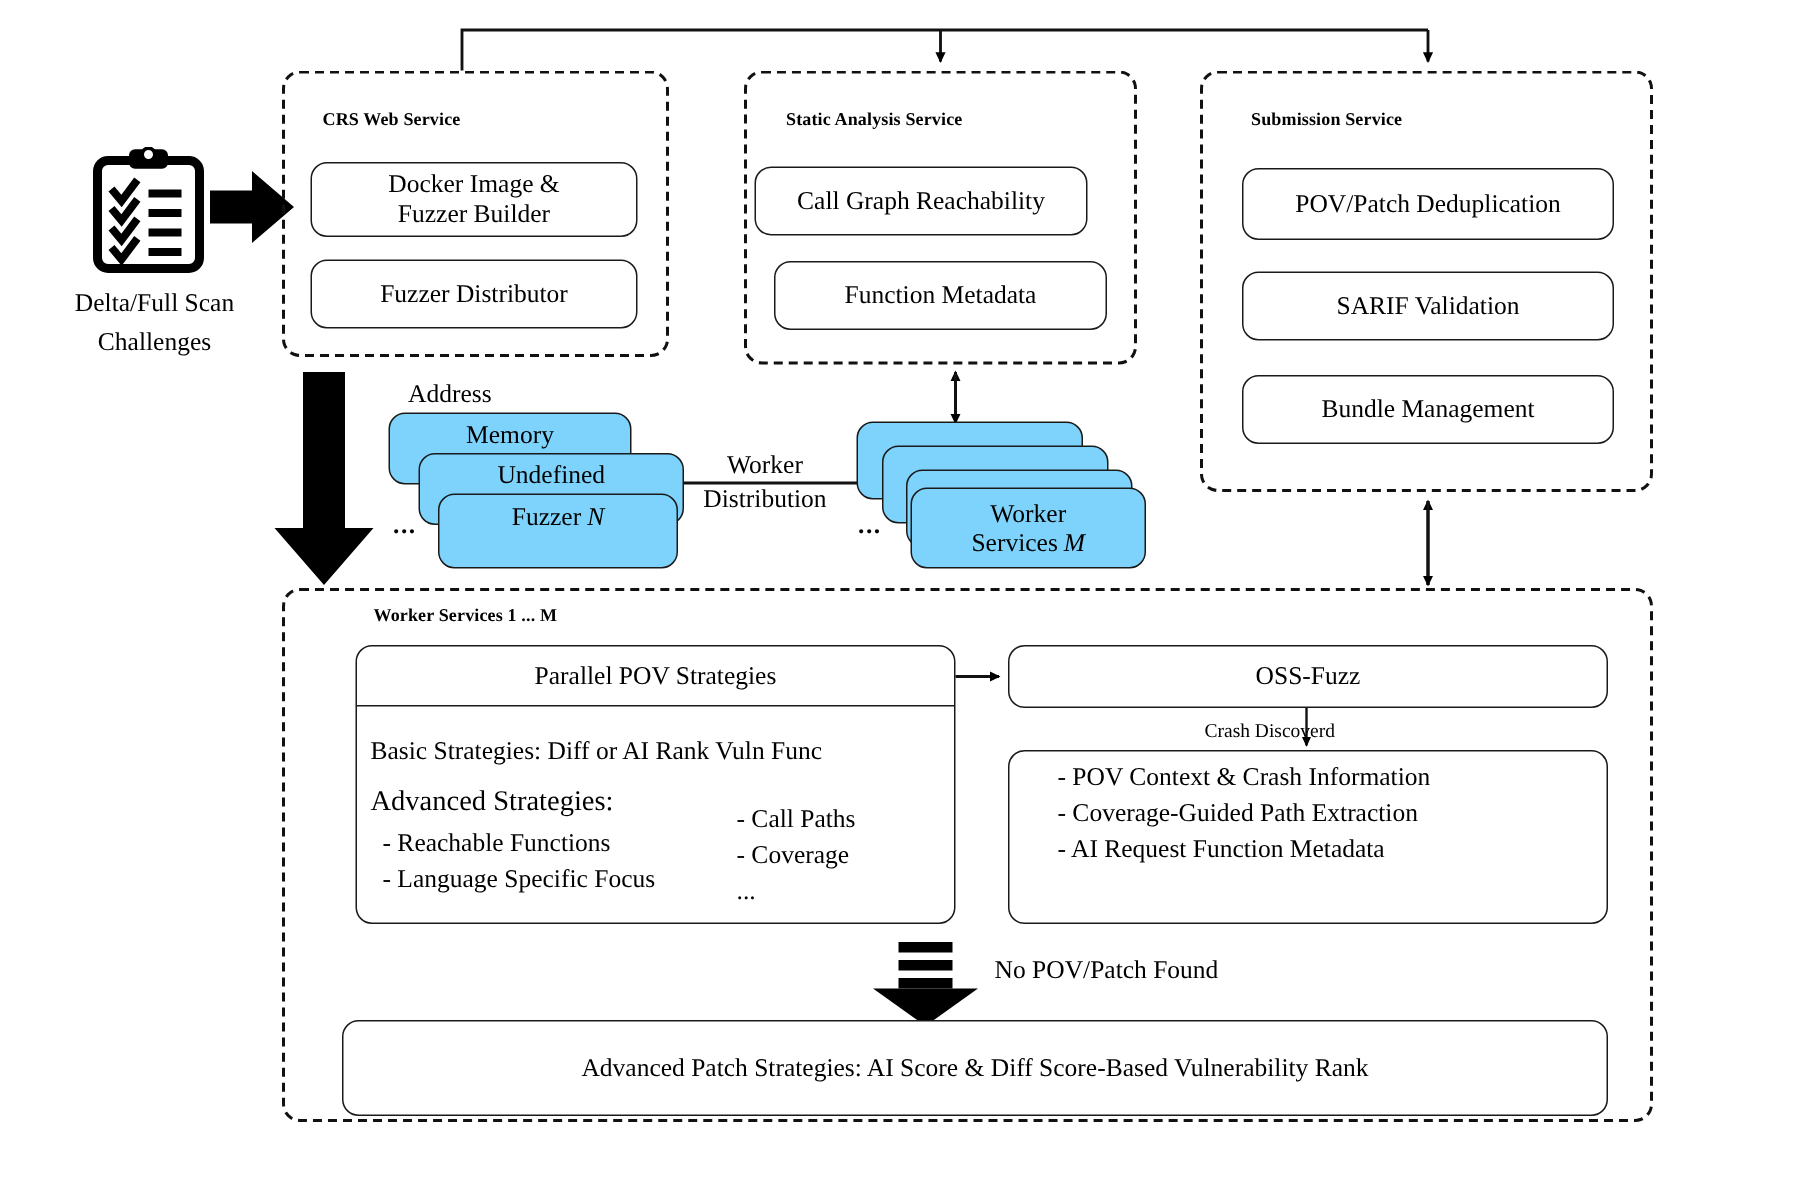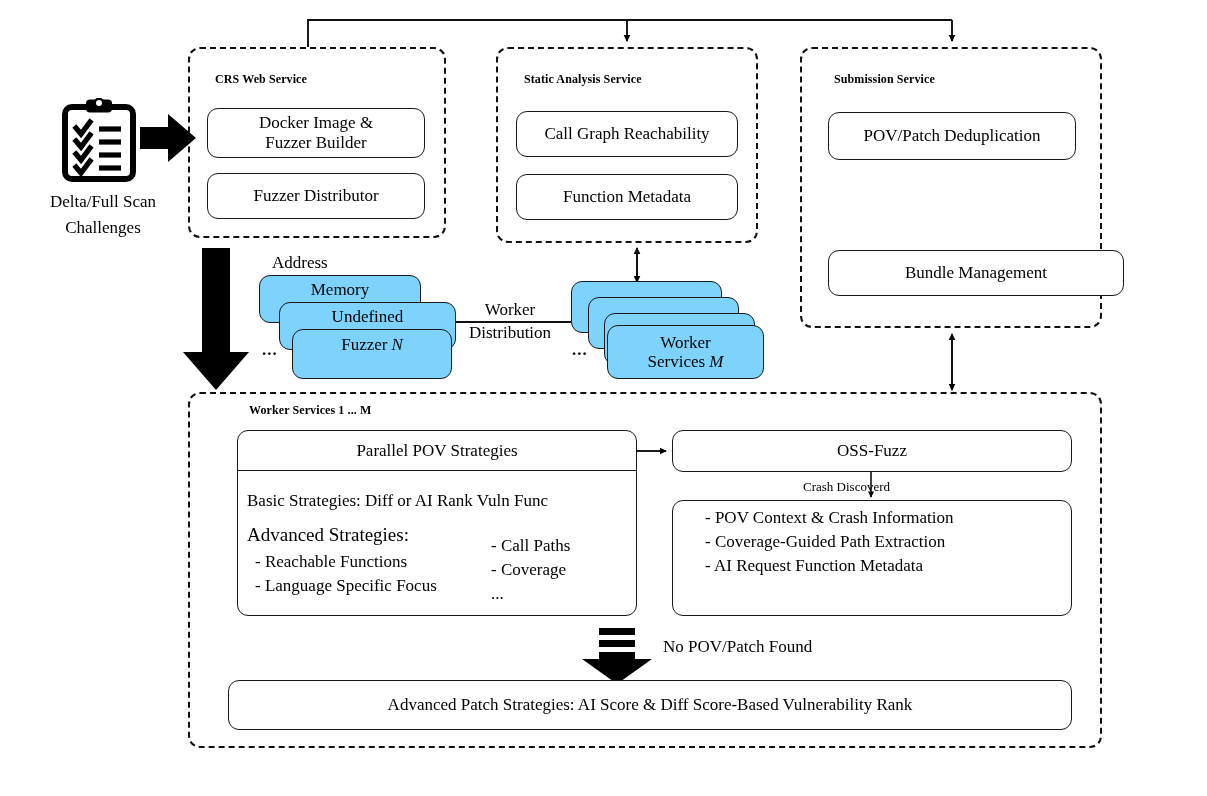--- a/index.html
+++ b/index.html
@@ -211,34 +211,37 @@
       <div>Fuzzer  Builder</div>
     </div>
   </div>
   <div class="rbox" style="left:207px;top:173px;width:218px;height:46px;">
     <span>Fuzzer Distributor</span>
   </div>
 
   <div class="dashed-box" style="left:496px;top:47px;width:262px;height:196px;"></div>
   <div class="svc-title" style="left:524px;top:72px;">Static Analysis Service</div>
 
-  <div class="rbox" style="left:516px;top:111px;width:222px;height:46px;">
+  <div class="rbox" style="left:503px;top:111px;width:222px;height:46px;">
     <span>Call Graph Reachability</span>
   </div>
   <div class="rbox" style="left:516px;top:174px;width:222px;height:46px;">
     <span>Function Metadata</span>
   </div>
 
   <div class="dashed-box" style="left:800px;top:47px;width:302px;height:281px;"></div>
   <div class="svc-title" style="left:834px;top:72px;">Submission Service</div>
 
   <div class="rbox" style="left:828px;top:112px;width:248px;height:48px;">
     <span>POV/Patch Deduplication</span>
   </div>
-  <div class="rbox" style="left:828px;top:250px;width:296px;height:46px;">
+  <div class="rbox" style="left:828px;top:181px;width:248px;height:46px;">
+    <span>SARIF Validation</span>
+  </div>
+  <div class="rbox" style="left:828px;top:250px;width:248px;height:46px;">
     <span>Bundle Management</span>
   </div>
 
   <div class="card-label-top" style="left:272px;top:253px;text-align:right;">Address</div>
 
   <div class="stack-card" style="left:259px;top:275px;width:162px;height:48px;z-index:3;">
     <span style="position:relative;top:-9px;">Memory</span>
   </div>
 
   <div class="stack-card" style="left:279px;top:302px;width:177px;height:48px;z-index:4;">
@@ -292,17 +295,17 @@
   <div class="splitbox" style="left:672px;top:500px;width:400px;height:116px;">
     <div class="body" style="height:82px;">
       <div class="lbl bullet-line" style="left:32px;top:7px;">- POV Context &amp; Crash Information</div>
       <div class="lbl bullet-line" style="left:32px;top:31px;">- Coverage-Guided Path Extraction</div>
       <div class="lbl bullet-line" style="left:32px;top:55px;">- AI Request Function Metadata</div>
     </div>
   </div>
 
   <div class="lbl" style="left:663px;top:637px;">No POV/Patch Found</div>
 
-  <div class="rbox" style="left:228px;top:680px;width:844px;height:50px;">
+  <div class="rbox" style="left:228px;top:680px;width:844px;height:64px;">
     <span>Advanced Patch Strategies: AI Score &amp; Diff Score-Based Vulnerability Rank</span>
   </div>
 
 </div>
 
 </body></html>

